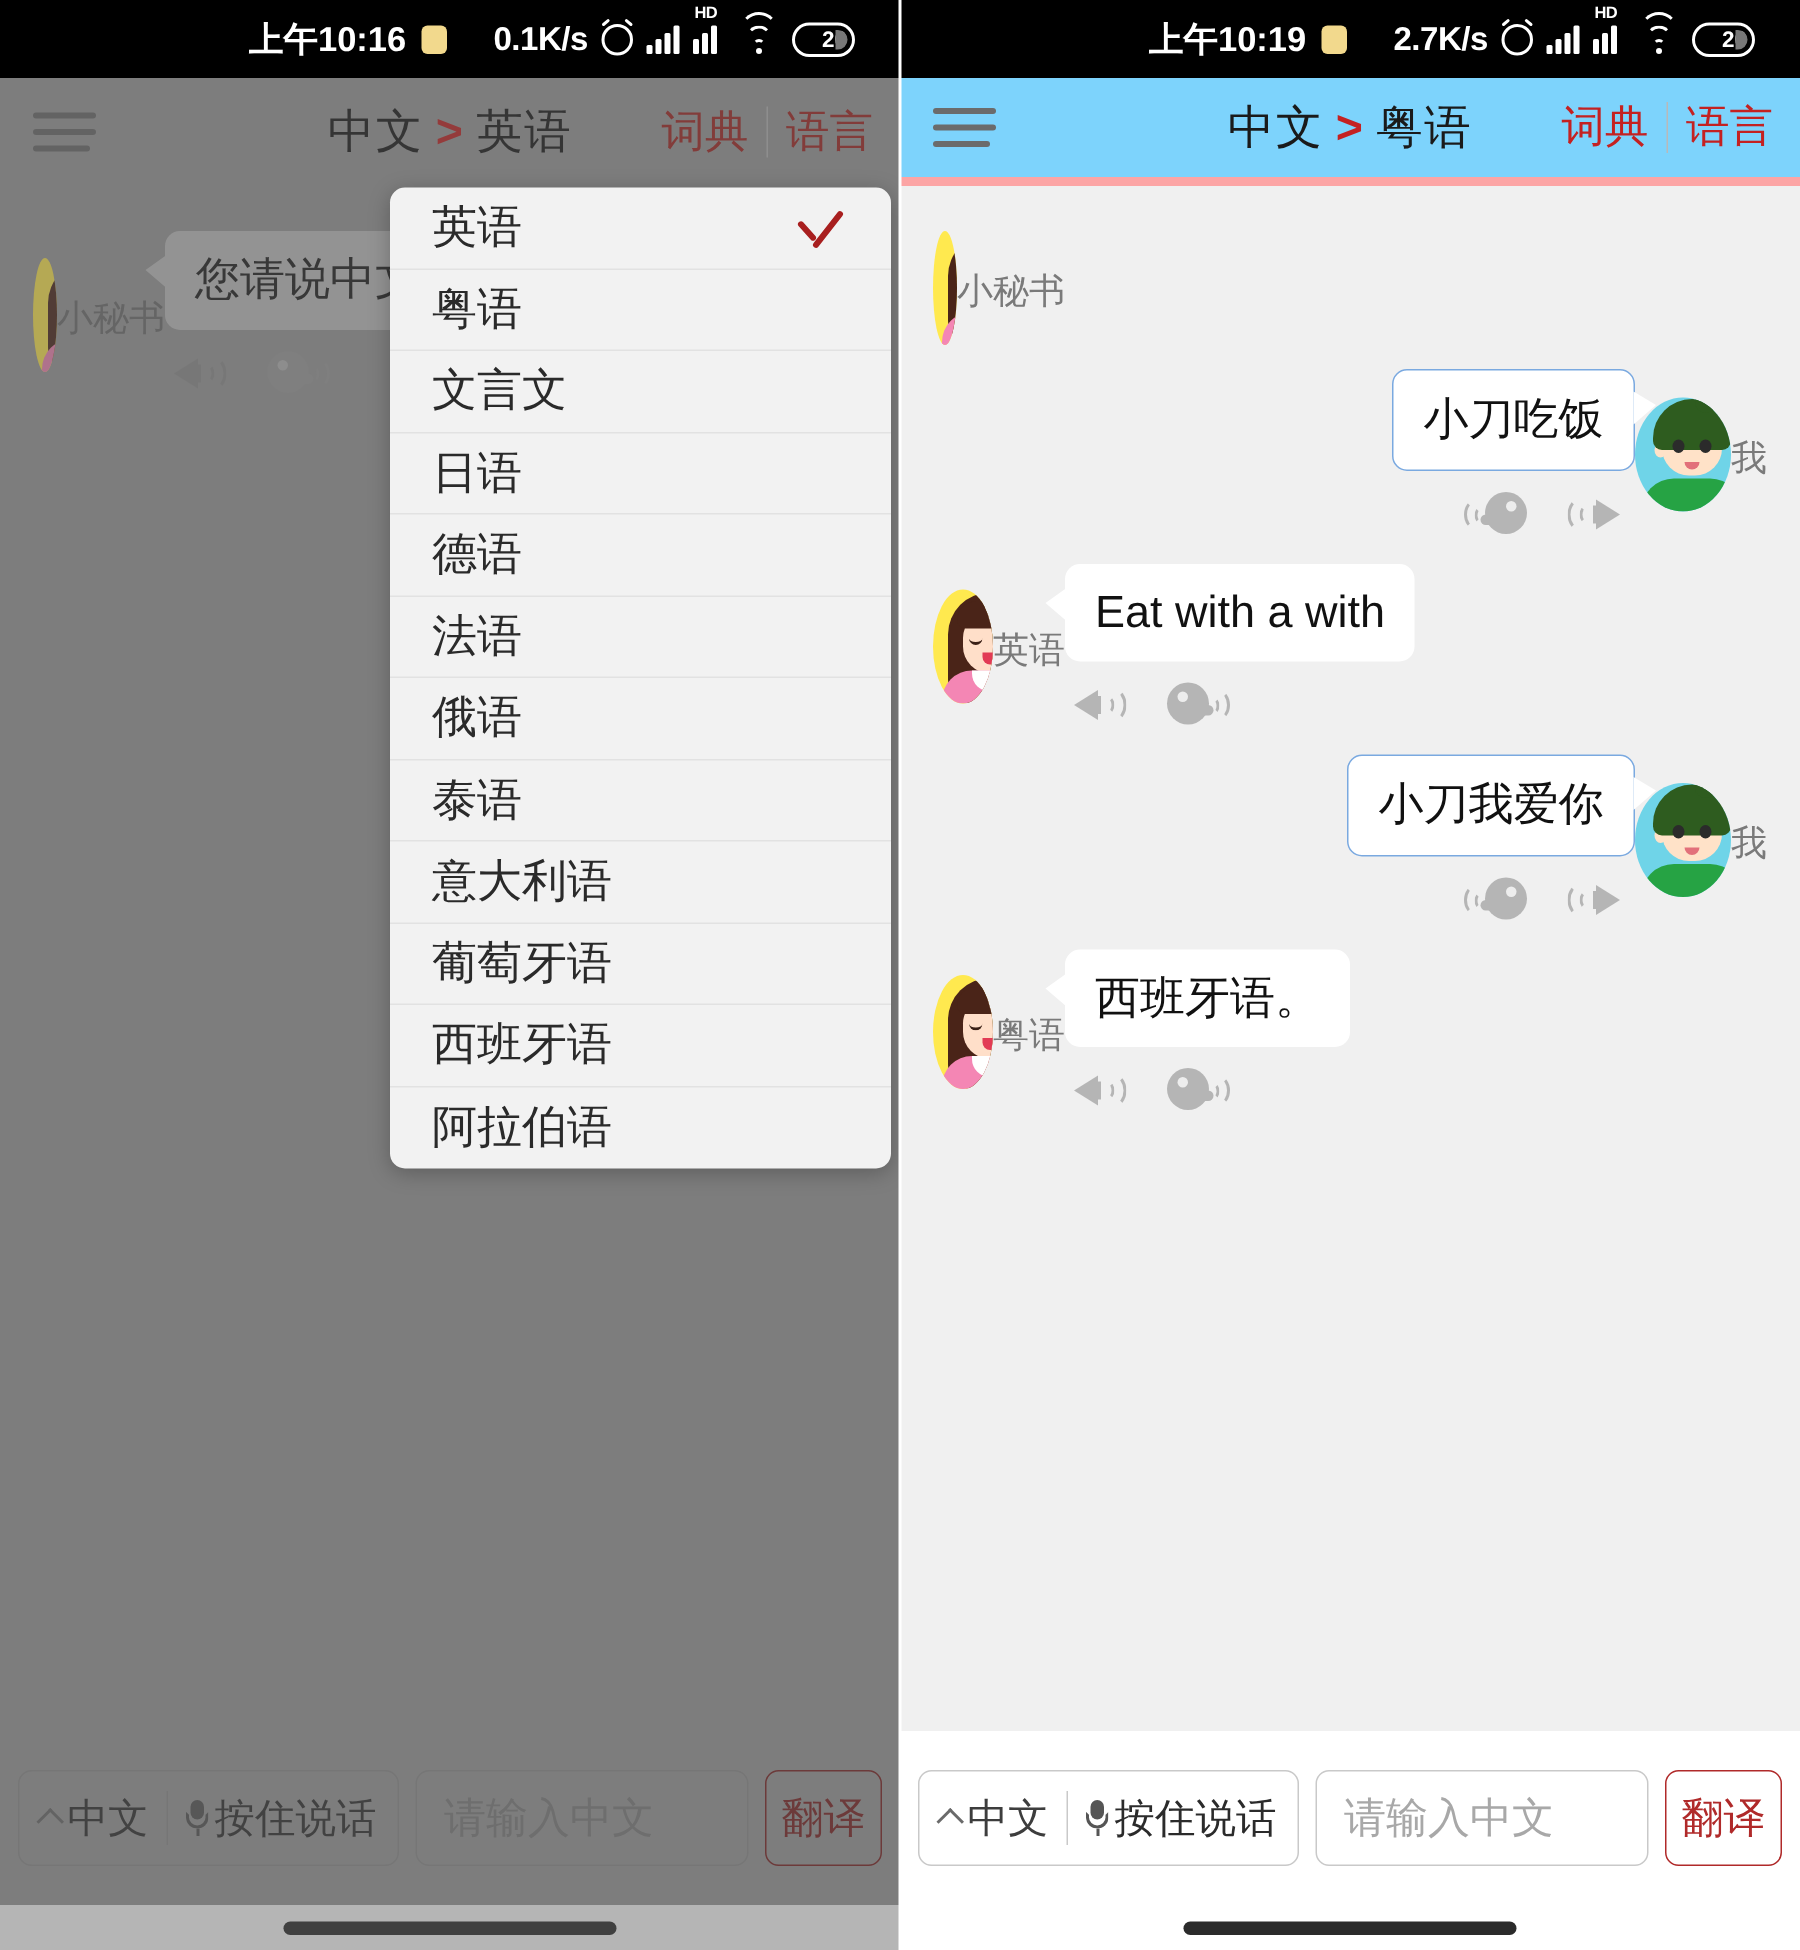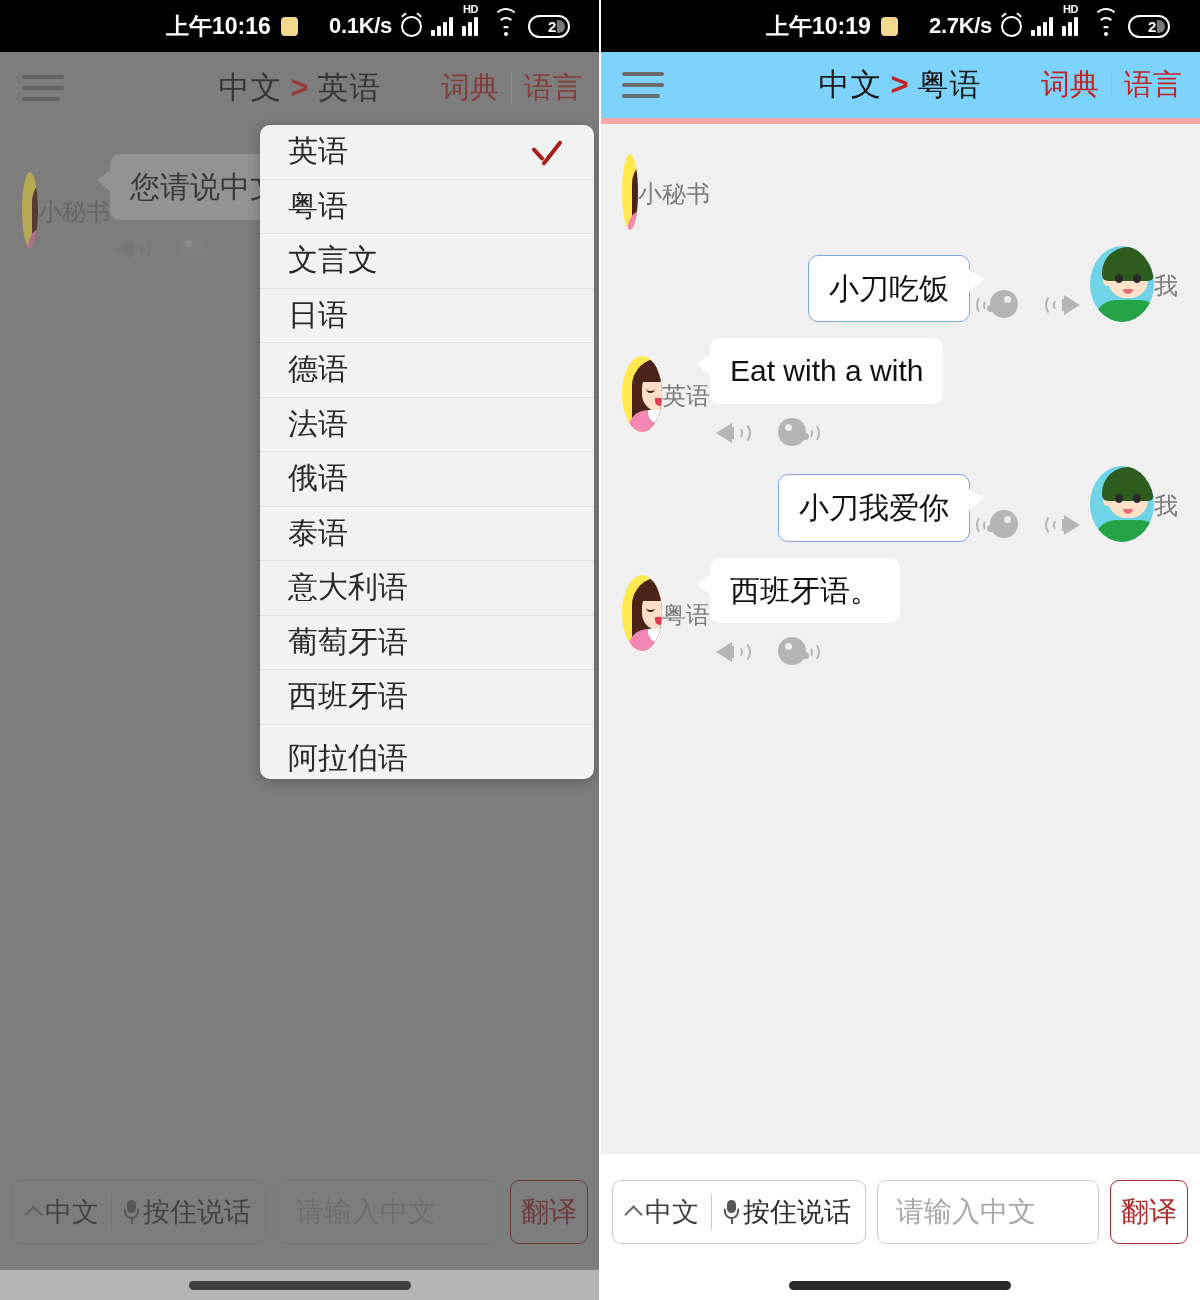--- a/index.html
+++ b/index.html
@@ -87,21 +87,21 @@
   .u-tuft { position:absolute; left:40px; top:-4px; width:14px; height:14px; background:#2e5c1f; border-radius:50%;}
   .u-face { position:absolute; left:18px; top:14px; width:40px; height:38px; background:#ffe2c8; border-radius:0 0 18px 18px;}
   .u-ear { position:absolute; top:30px; width:8px;height:10px;background:#ffe2c8;border-radius:50%;}
   .u-ear.l{left:13px;} .u-ear.r{right:13px;}
   .u-eye { position:absolute; top:28px; width:8px;height:9px;background:#2b2b2b;border-radius:50%;}
   .u-eye.l{left:25px;} .u-eye.r{left:43px;}
   .u-mouth { position:absolute; left:33px; top:43px; width:10px;height:5px;background:#e2707a;border-radius:0 0 6px 6px;}
   .u-body { position:absolute; left:4px; bottom:0; width:68px; height:22px; background:#26a344; border-radius:22px 22px 0 0;}
 
   .bubble-col { max-width: 430px; }
-  .msg.right .bubble-col { display:flex; flex-direction:row; align-items:flex-end; }
+  .msg.right .bubble-col { display:flex; flex-direction:column; align-items:flex-end; }
   .bubble { position:relative; background:#fff; border-radius:10px; padding:14px 20px;
      font-size:30px; color:#111; line-height:1.25; display:inline-block; }
   .bubble.assistant::before {
     content:""; position:absolute; left:-13px; top:16px; width:0;height:0;
     border-top:10px solid transparent; border-bottom:12px solid transparent; border-right:14px solid #fff;
   }
   .bubble.user { border:1.6px solid #7aa9e0; }
   .bubble.user::before {
     content:""; position:absolute; right:-15px; top:14px; width:0;height:0;
     border-top:9px solid transparent; border-bottom:13px solid transparent; border-left:15px solid #fff;
@@ -156,21 +156,21 @@
   .homebar { position:absolute; bottom:0; left:0; right:0; height:30px; display:flex;
      align-items:center; justify-content:center; background:#fff; }
   .homebar i { display:block; width:222px; height:9px; background:#2b2b2b; border-radius:5px; }
 
   
   .dim { position:absolute; top:52px; left:0; right:0; bottom:0; background:rgba(90,90,90,0.45); z-index:5; }
   .dropdown { position:absolute; z-index:7; left:260px; top:125px; width:334px; background:#f2f2f2;
      border-radius:10px; box-shadow: 0 3px 14px rgba(0,0,0,0.25); overflow:hidden; }
   .dd-item { height:54.5px; display:flex; align-items:center; justify-content:space-between;
      padding: 0 30px 0 28px; font-size:30px; color:#2a2a2a; border-bottom:1px solid #e2e2e2; }
-  .dd-item:last-child { border-bottom:none;align-items:flex-end; }
+  .dd-item:last-child { border-bottom:none; }
   .dd-check { width:34px;height:34px; position:relative; }
   .dd-check i { position:absolute; display:block; background:#a81f1f; border-radius:2px; }
   .dd-check i:nth-child(1){ width:4px; height:16px; left:6px; top:11px; transform: rotate(-42deg); transform-origin:center;}
   .dd-check i:nth-child(2){ width:4px; height:30px; left:20px; top:3px; transform: rotate(38deg); transform-origin:center;}
   .panel.left .statusbar, .panel.left .header, .panel.left .chat,
   .panel.left .bottombar, .panel.left .homebar { filter: none; }
   .panel.left .header { background:#9a9a9a; }
   .panel.left .chat { background:#999999; }
   .panel.left .bottombar { background:#9a9a9a; }
   .panel.left .homebar { background:#fff; }

